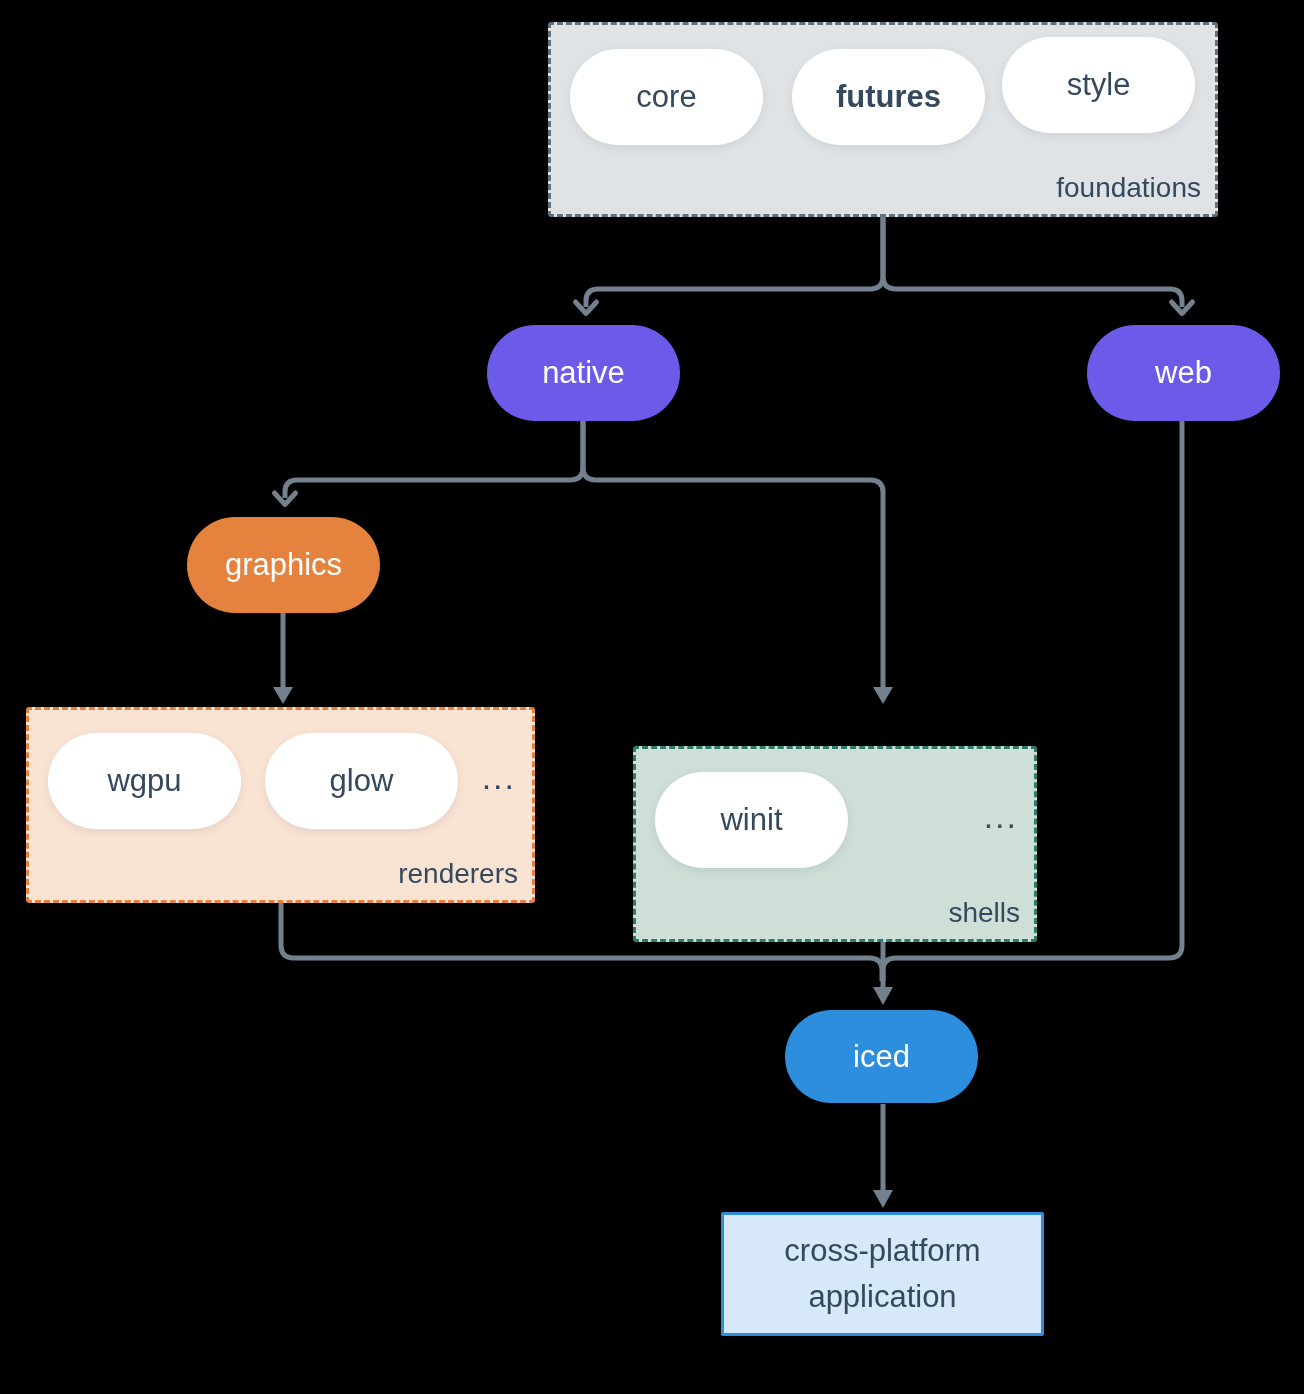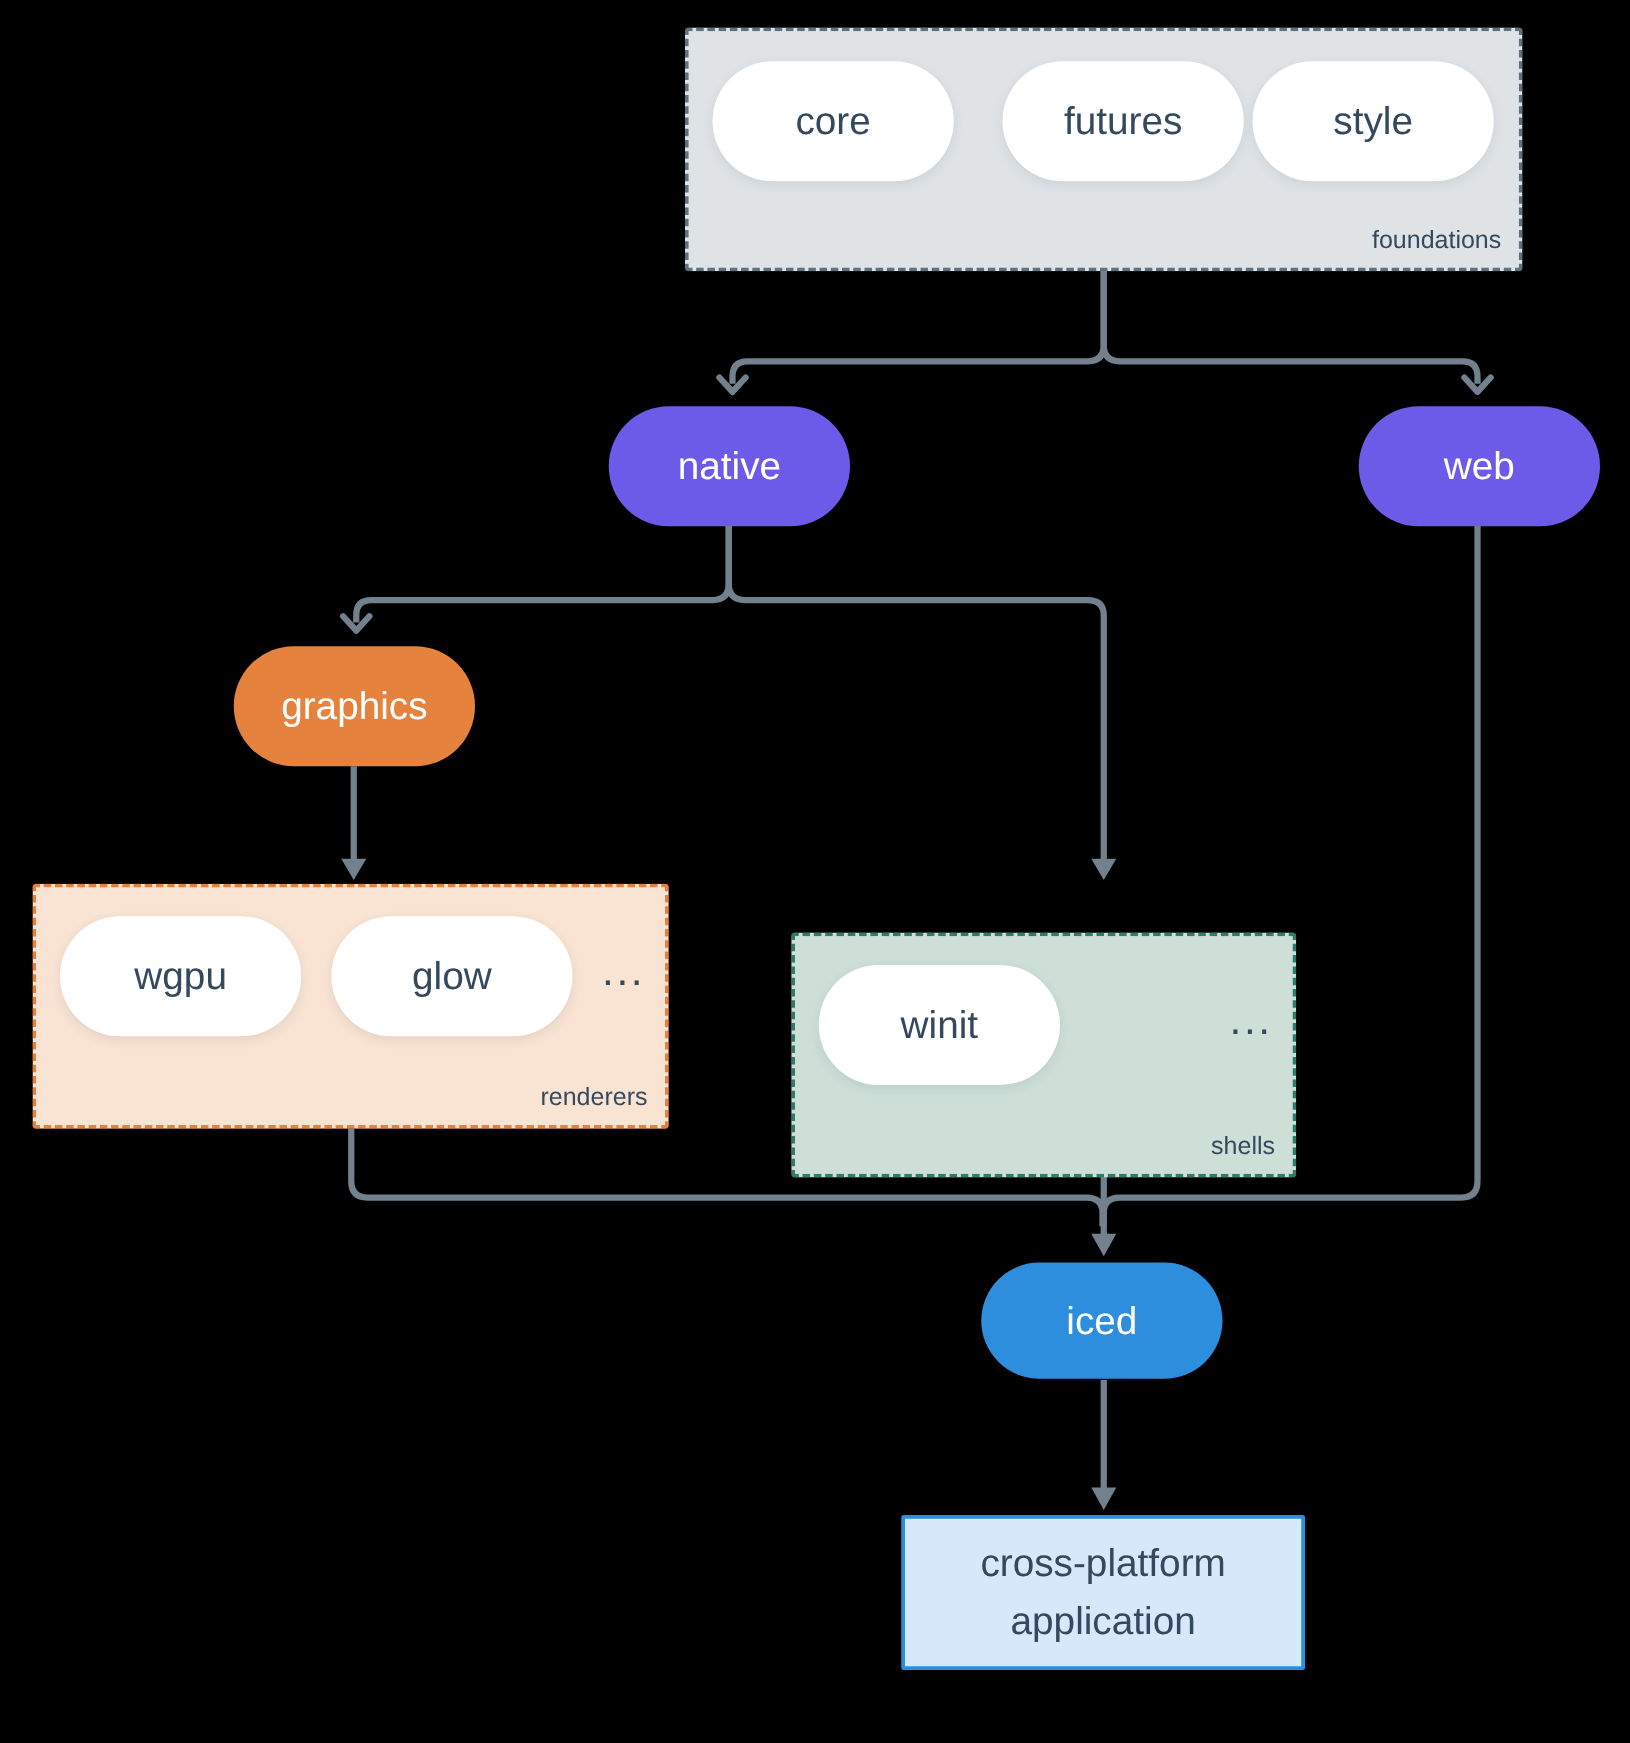--- a/index.html
+++ b/index.html
@@ -26,43 +26,43 @@
     font-family:"Liberation Sans","DejaVu Sans",sans-serif;
     color:var(--dark-text);
   }
   .connectors{position:absolute;left:0;top:0;z-index:0;}
   .wire{stroke:var(--connector);stroke-width:5;fill:none;stroke-linejoin:round;}
   .head-chevron{stroke:var(--connector);stroke-width:5;fill:none;stroke-linecap:round;stroke-linejoin:round;}
   .head-tri{fill:var(--connector);stroke:none;}
 
   .groupbox{position:absolute;box-sizing:border-box;z-index:1;border-radius:3px;}
   .groupbox .grouplabel{
-    position:absolute;right:14px;bottom:10px;font-size:20px;color:var(--dark-text);
+    position:absolute;right:14px;bottom:10px;font-size:28px;color:var(--dark-text);
   }
   .gb-foundations{left:548px;top:22px;width:670px;height:195px;
     background:var(--foundations-bg);border:3px dashed var(--foundations-border);}
   .gb-renderers{left:26px;top:707px;width:509px;height:196px;
     background:var(--renderers-bg);border:3px dashed var(--renderers-border);}
   .gb-shells{left:633px;top:707px;width:404px;height:196px;
     background:var(--shells-bg);border:3px dashed var(--shells-border);margin-top:39px;}
 
   .pill{
     position:absolute;box-sizing:border-box;display:flex;align-items:center;justify-content:center;
     width:193px;height:96px;border-radius:48px;font-size:31px;z-index:1;
   }
   .pill-white{
     background:var(--pill-bg);color:var(--dark-text);
     box-shadow:0 3px 9px rgba(53,73,94,0.10);
   }
   .pill-color{color:#ffffff;}
 
   
   .gb-foundations .p1{left:19px;top:24px;}
-  .gb-foundations .p2{left:251px;top:24px;}
-  .gb-foundations .p3{left:451px;top:24px;}
+  .gb-foundations .p2{left:241px;top:24px;font-weight:bold;}
+  .gb-foundations .p3{left:451px;top:12px;}
   
   .gb-renderers .p1{left:19px;top:23px;}
   .gb-renderers .p2{left:236px;top:23px;}
   .gb-shells .p1{left:19px;top:23px;}
   .gb-shells .p2{left:236px;top:23px;}
   .ellipsis{
     position:absolute;right:16px;top:48px;font-size:34px;letter-spacing:2px;color:var(--dark-text);
   }
 
   

